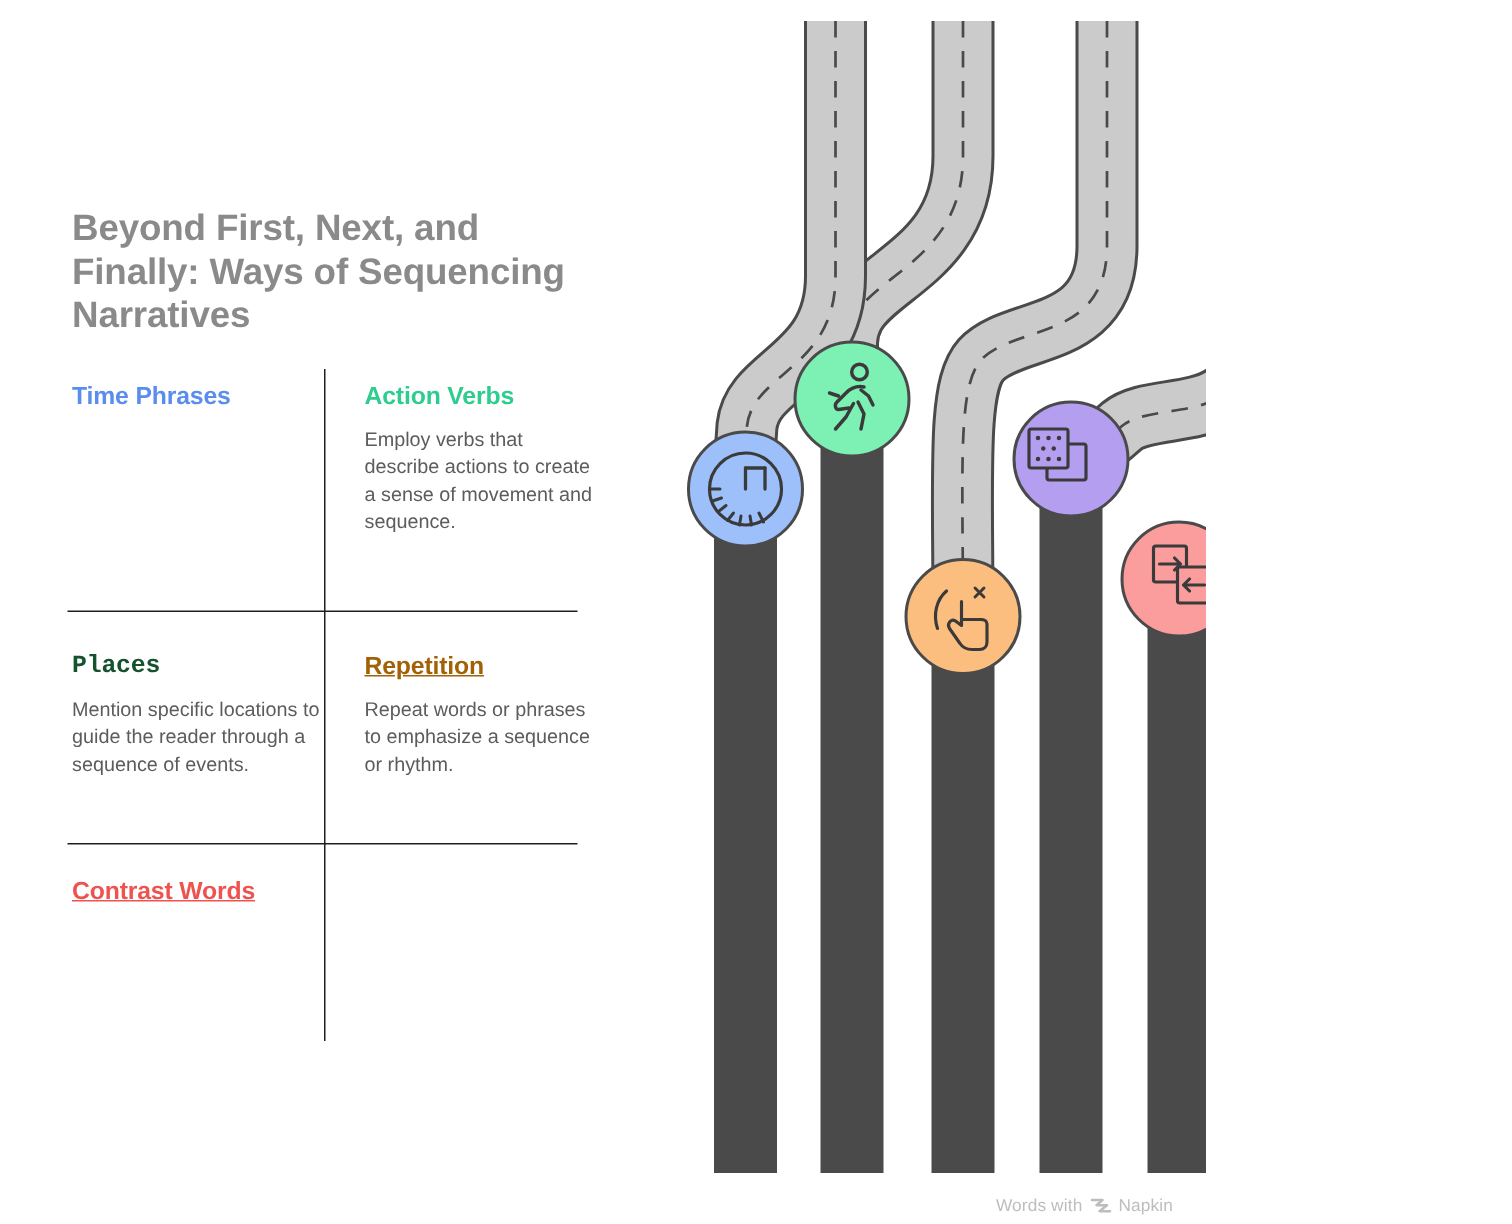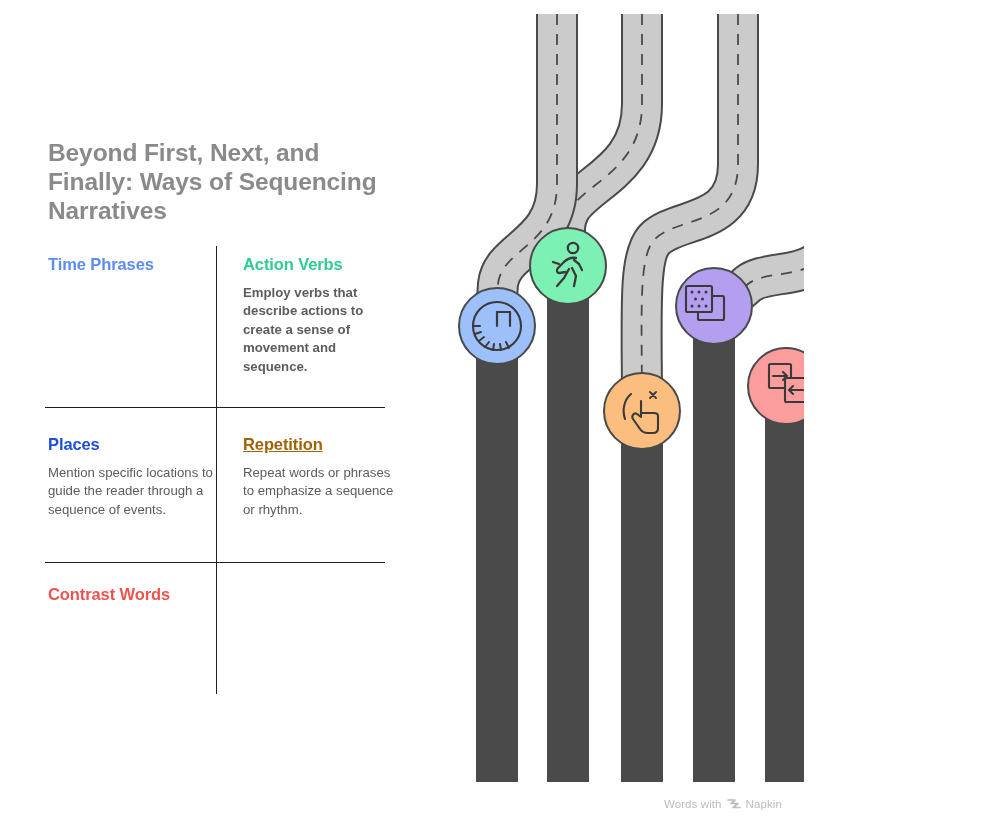--- a/index.html
+++ b/index.html
@@ -117,35 +117,35 @@
     <div class="divider-h" id="divider-h-1" style="background: rgb(31, 31, 31);"></div>
     <div class="divider-h" id="divider-h-2" style="background: rgb(31, 31, 31);"></div>
     <div class="divider-v" id="divider-v-1" style="background: rgb(31, 31, 31);"></div>
 
     <div class="card" id="card-0">
       <h2 class="card-heading" style="color: rgb(91, 141, 239);">Time Phrases</h2>
     </div>
 
     <div class="card" id="card-1">
       <h2 class="card-heading" style="color: rgb(46, 204, 143);">Action Verbs</h2>
-      <p class="card-body" style="color: rgb(92, 92, 92); font-weight: bold;">Employ verbs that describe actions to create a sense of movement and sequence.</p>
+      <p class="card-body" style="color: rgb(92, 92, 92);">Employ verbs that describe actions to create a sense of movement and sequence.</p>
     </div>
 
     <div class="card" id="card-2">
-      <h2 class="card-heading" style="color: #1d4ed8;">Places</h2>
+      <h2 class="card-heading" style="color: #14532d; font-family: Liberation Mono, monospace;">Places</h2>
       <p class="card-body" style="color: rgb(92, 92, 92);">Mention specific locations to guide the reader through a sequence of events.</p>
     </div>
 
     <div class="card" id="card-3">
       <h2 class="card-heading" style="color: #a16207; text-decoration: underline;">Repetition</h2>
       <p class="card-body" style="color: rgb(92, 92, 92);">Repeat words or phrases to emphasize a sequence or rhythm.</p>
     </div>
 
     <div class="card" id="card-4">
-      <h2 class="card-heading" style="color: rgb(239, 83, 80);">Contrast Words</h2>
+      <h2 class="card-heading" style="color: rgb(239, 83, 80); text-decoration: underline;">Contrast Words</h2>
     </div>
 
   </div>
 
   <div id="roadmap-illustration">
     <svg id="roadmap-svg" width="568" height="800" viewBox="0 0 568 800" xmlns="http://www.w3.org/2000/svg">
       <defs>
 
         <linearGradient id="grad-0" x1="0" y1="0" x2="0" y2="1">
           <stop offset="0%" stop-color="#9dc0fb"></stop>

